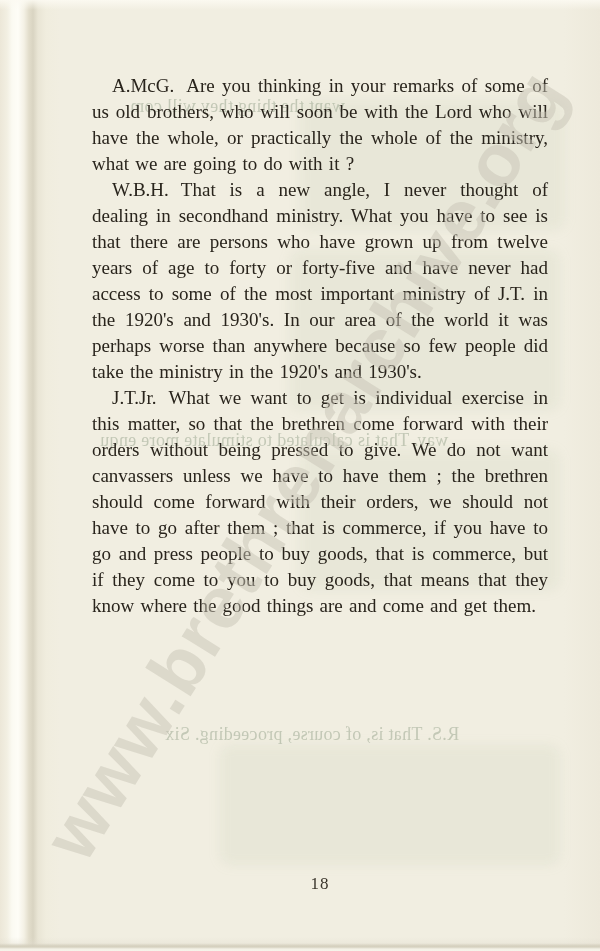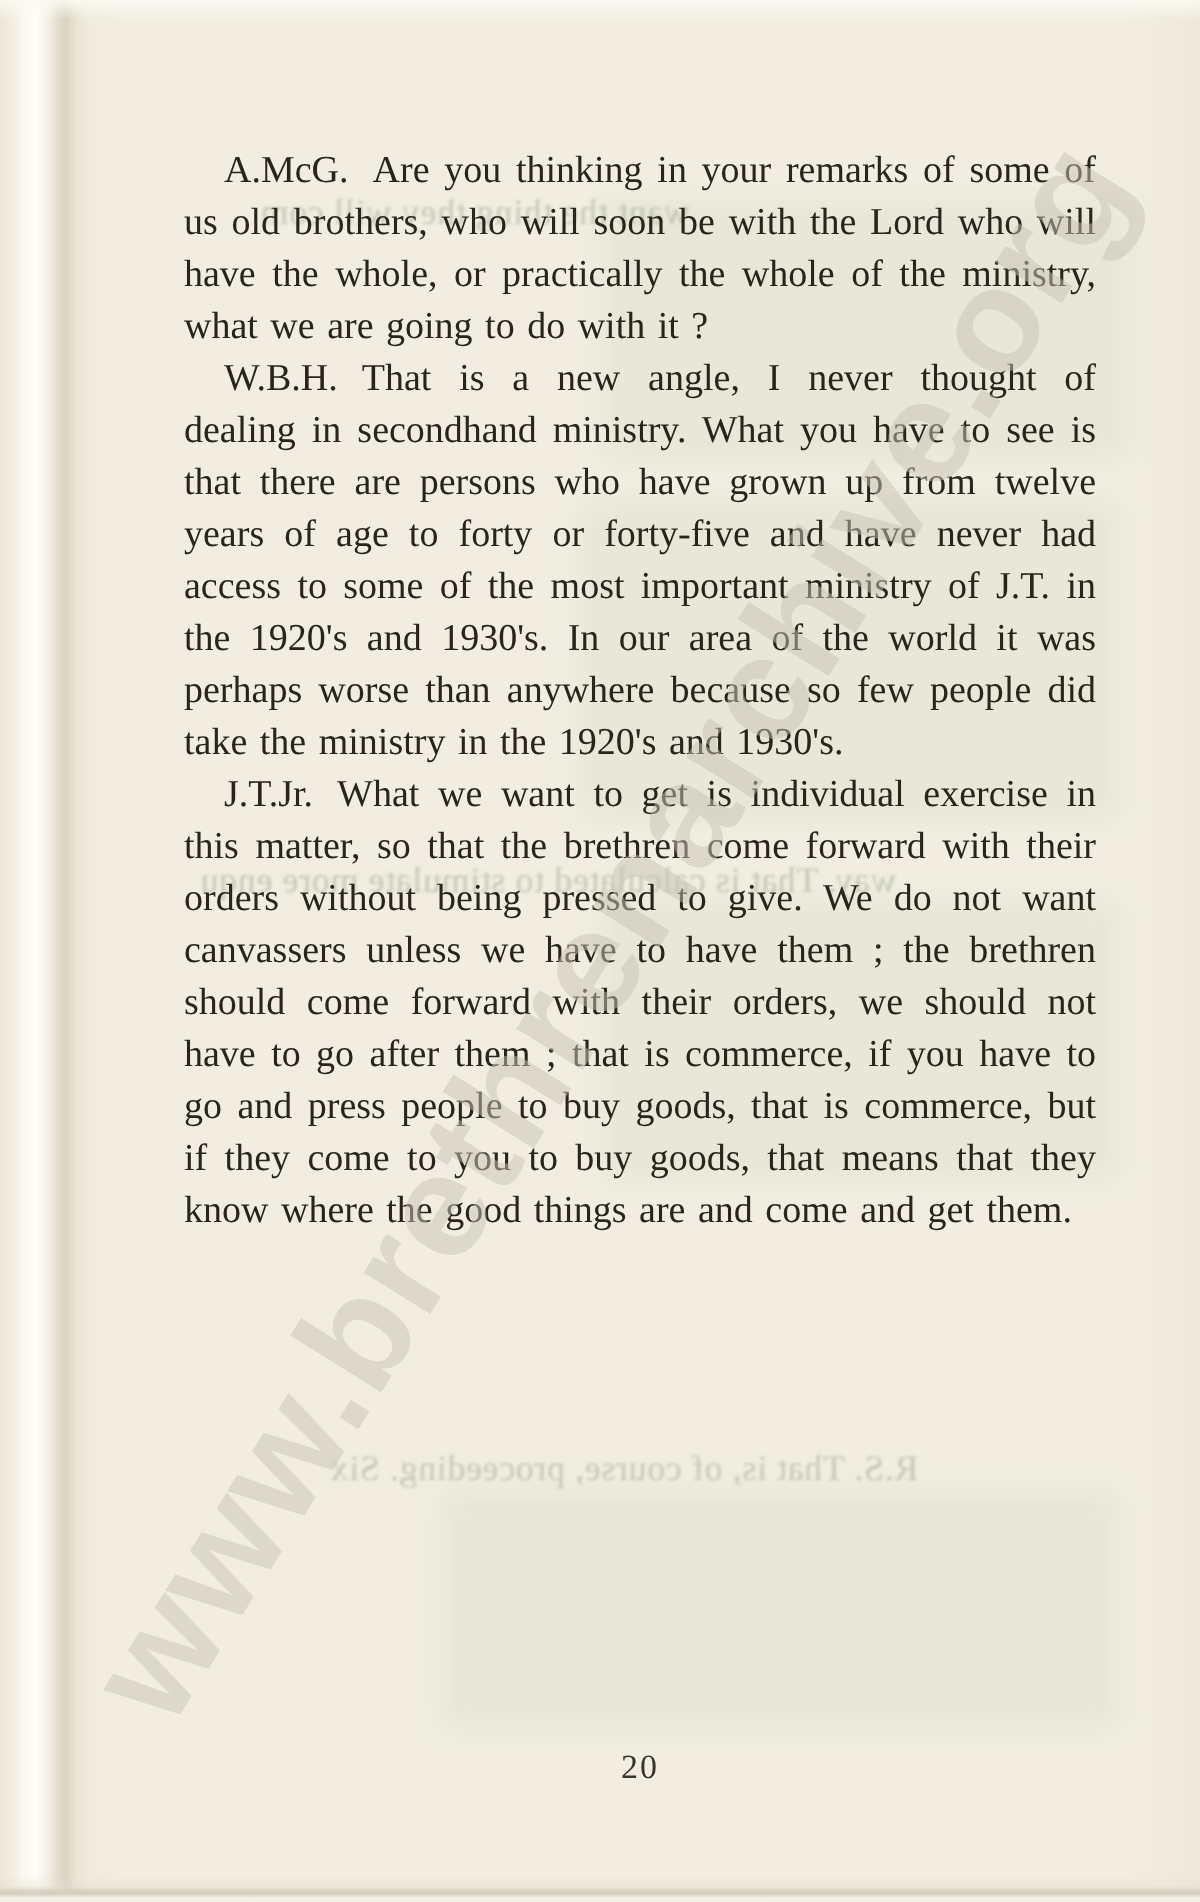--- a/index.html
+++ b/index.html
@@ -131,15 +131,15 @@
     <span class="speaker">A.McG.</span><span>Are you thinking in your remarks of some of us old brothers, who will soon be with the Lord who will have the whole, or practically the whole of the ministry, what we are going to do with it ?</span>
   </p>
   <p class="indented">
     <span class="speaker">W.B.H.</span><span>That is a new angle, I never thought of dealing in secondhand ministry.  What you have to see is that there are persons who have grown up from twelve years of age to forty or forty-five and have never had access to some of the most important ministry of J.T. in the 1920's and 1930's.  In our area of the world it was perhaps worse than anywhere because so few people did take the ministry in the 1920's and 1930's.</span>
   </p>
   <p class="indented">
     <span class="speaker">J.T.Jr.</span><span>What we want to get is individual exercise in this matter, so that the brethren come forward with their orders without being pressed to give.  We do not want canvassers unless we have to have them ; the brethren should come forward with their orders, we should not have to go after them ;  that is commerce, if you have to go and press people to buy goods, that is commerce, but if they come to you to buy goods, that means that they know where the good things are and come and get them.</span>
   </p>
 </div>
 
-<div class="page-number">20</div>
+<div class="page-number">18</div>
 
 <div class="bottom-edge"></div>
 
 </body></html>

